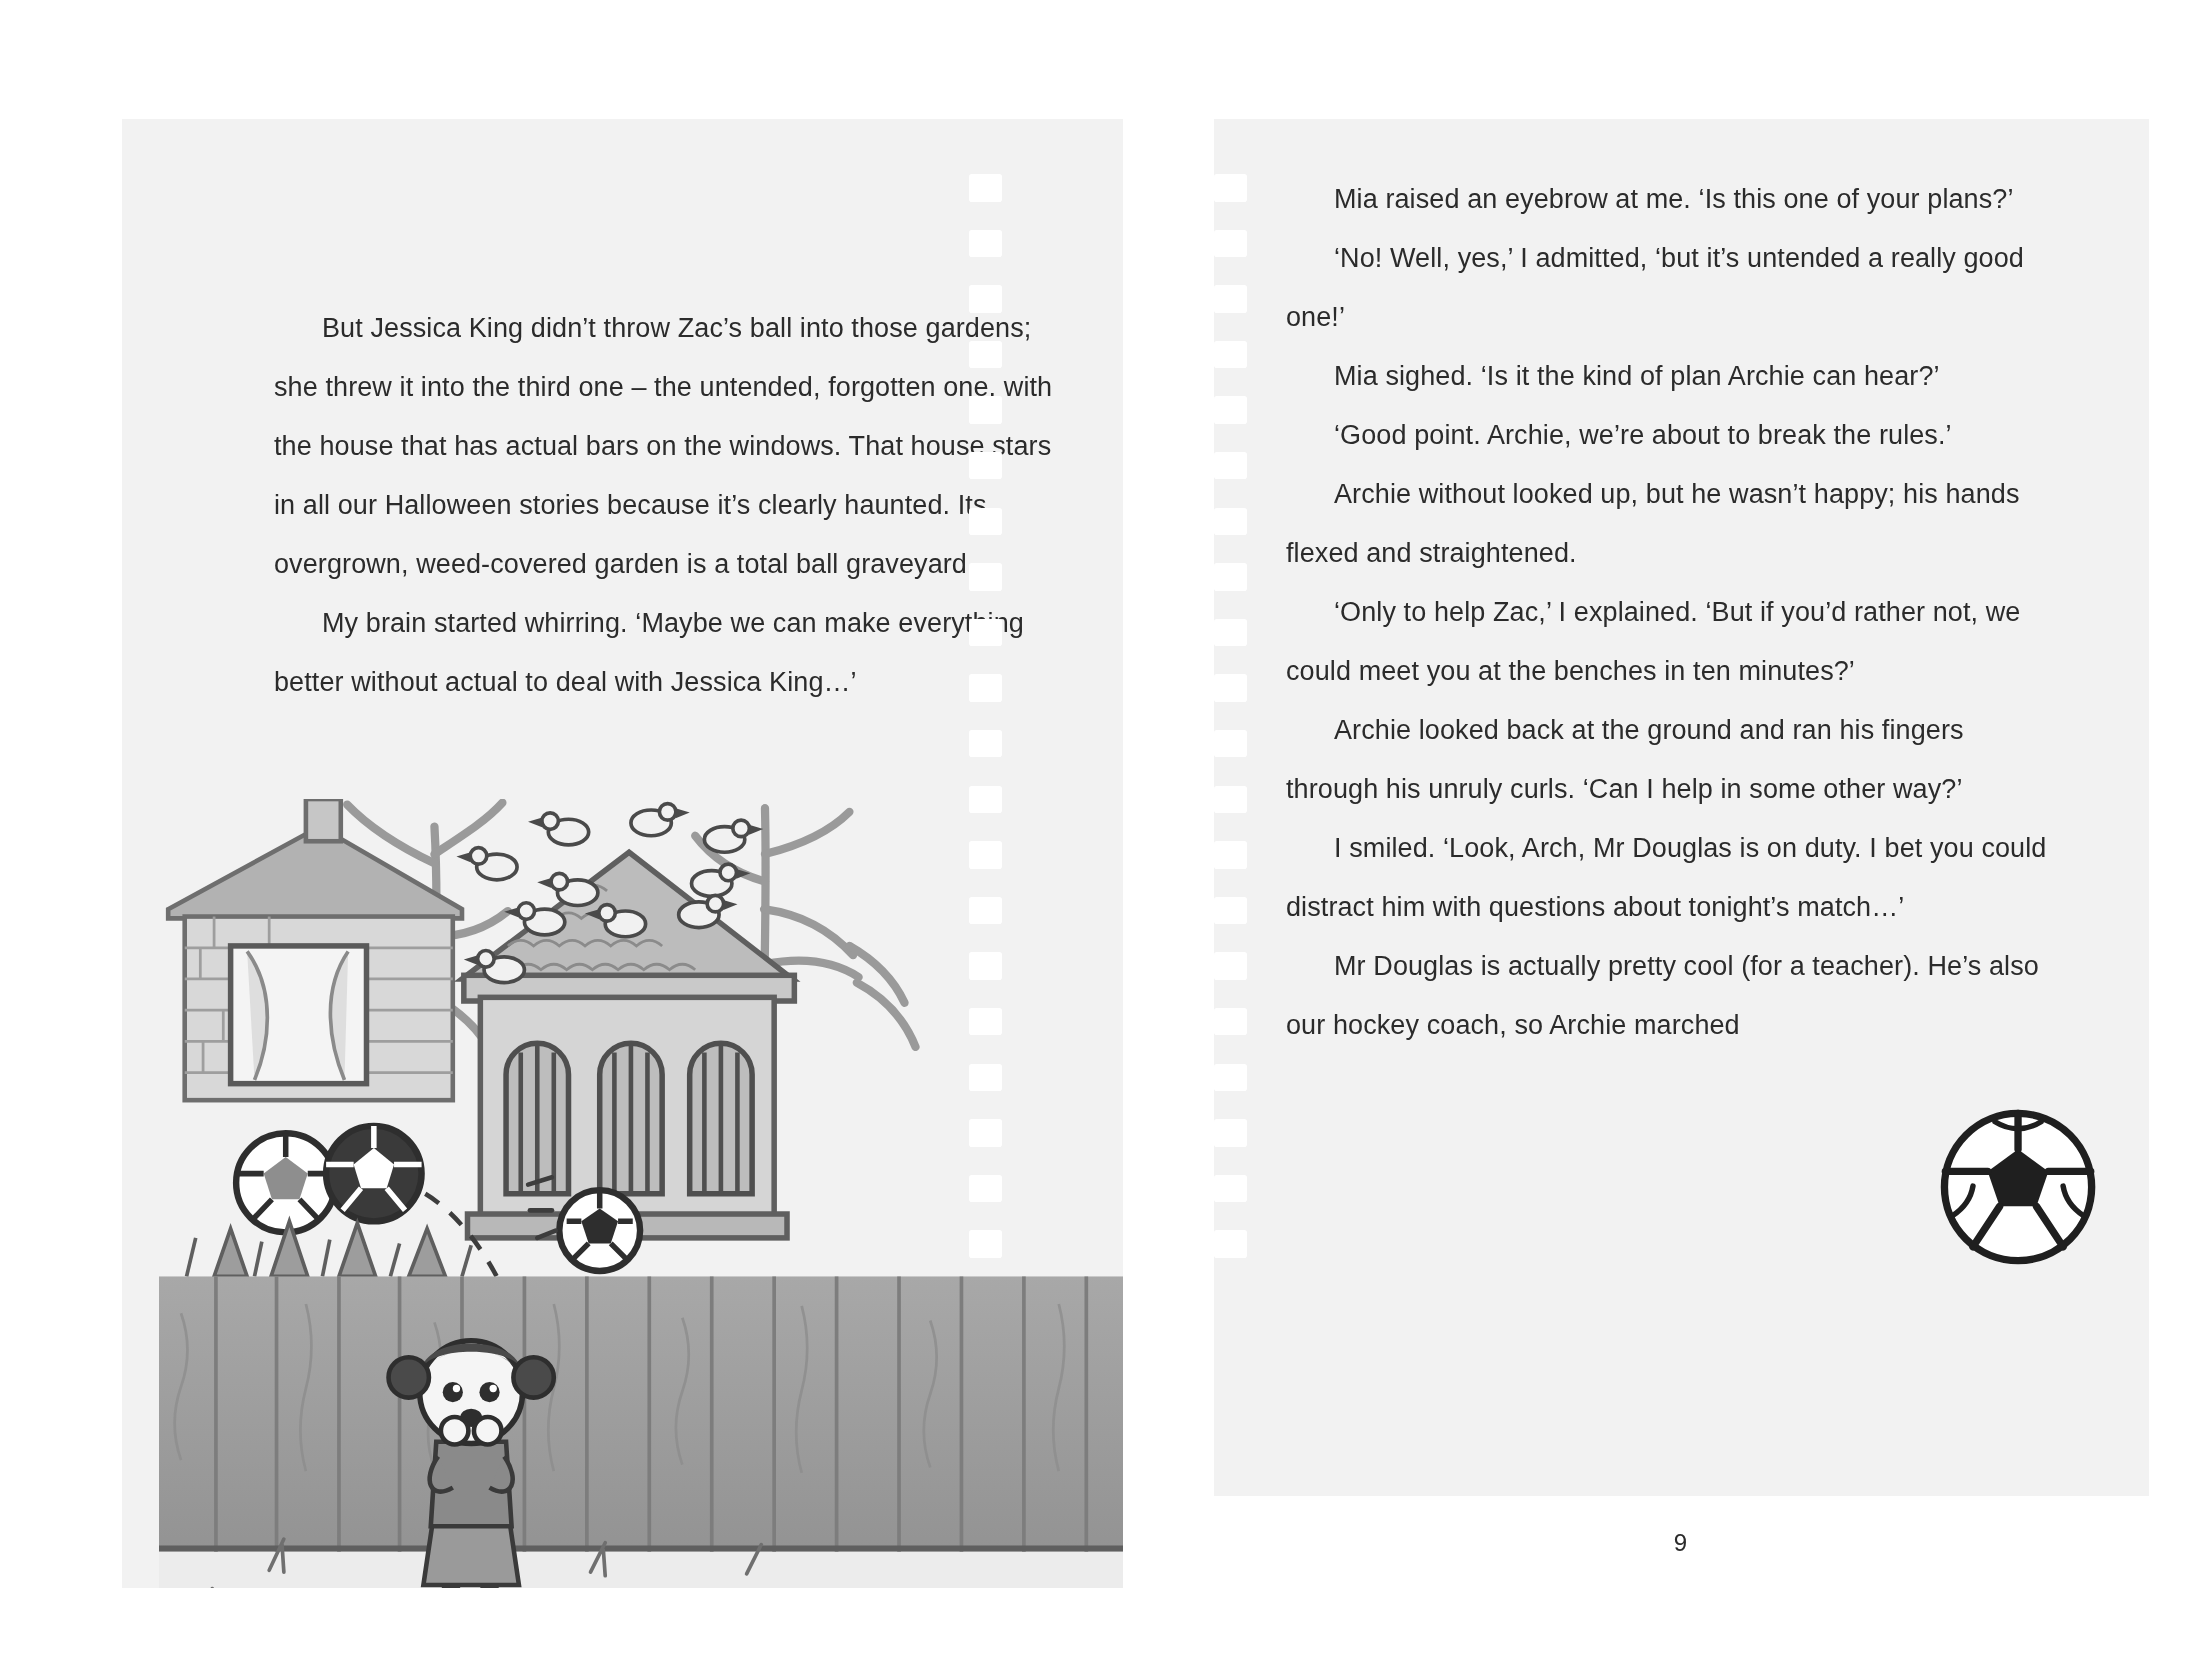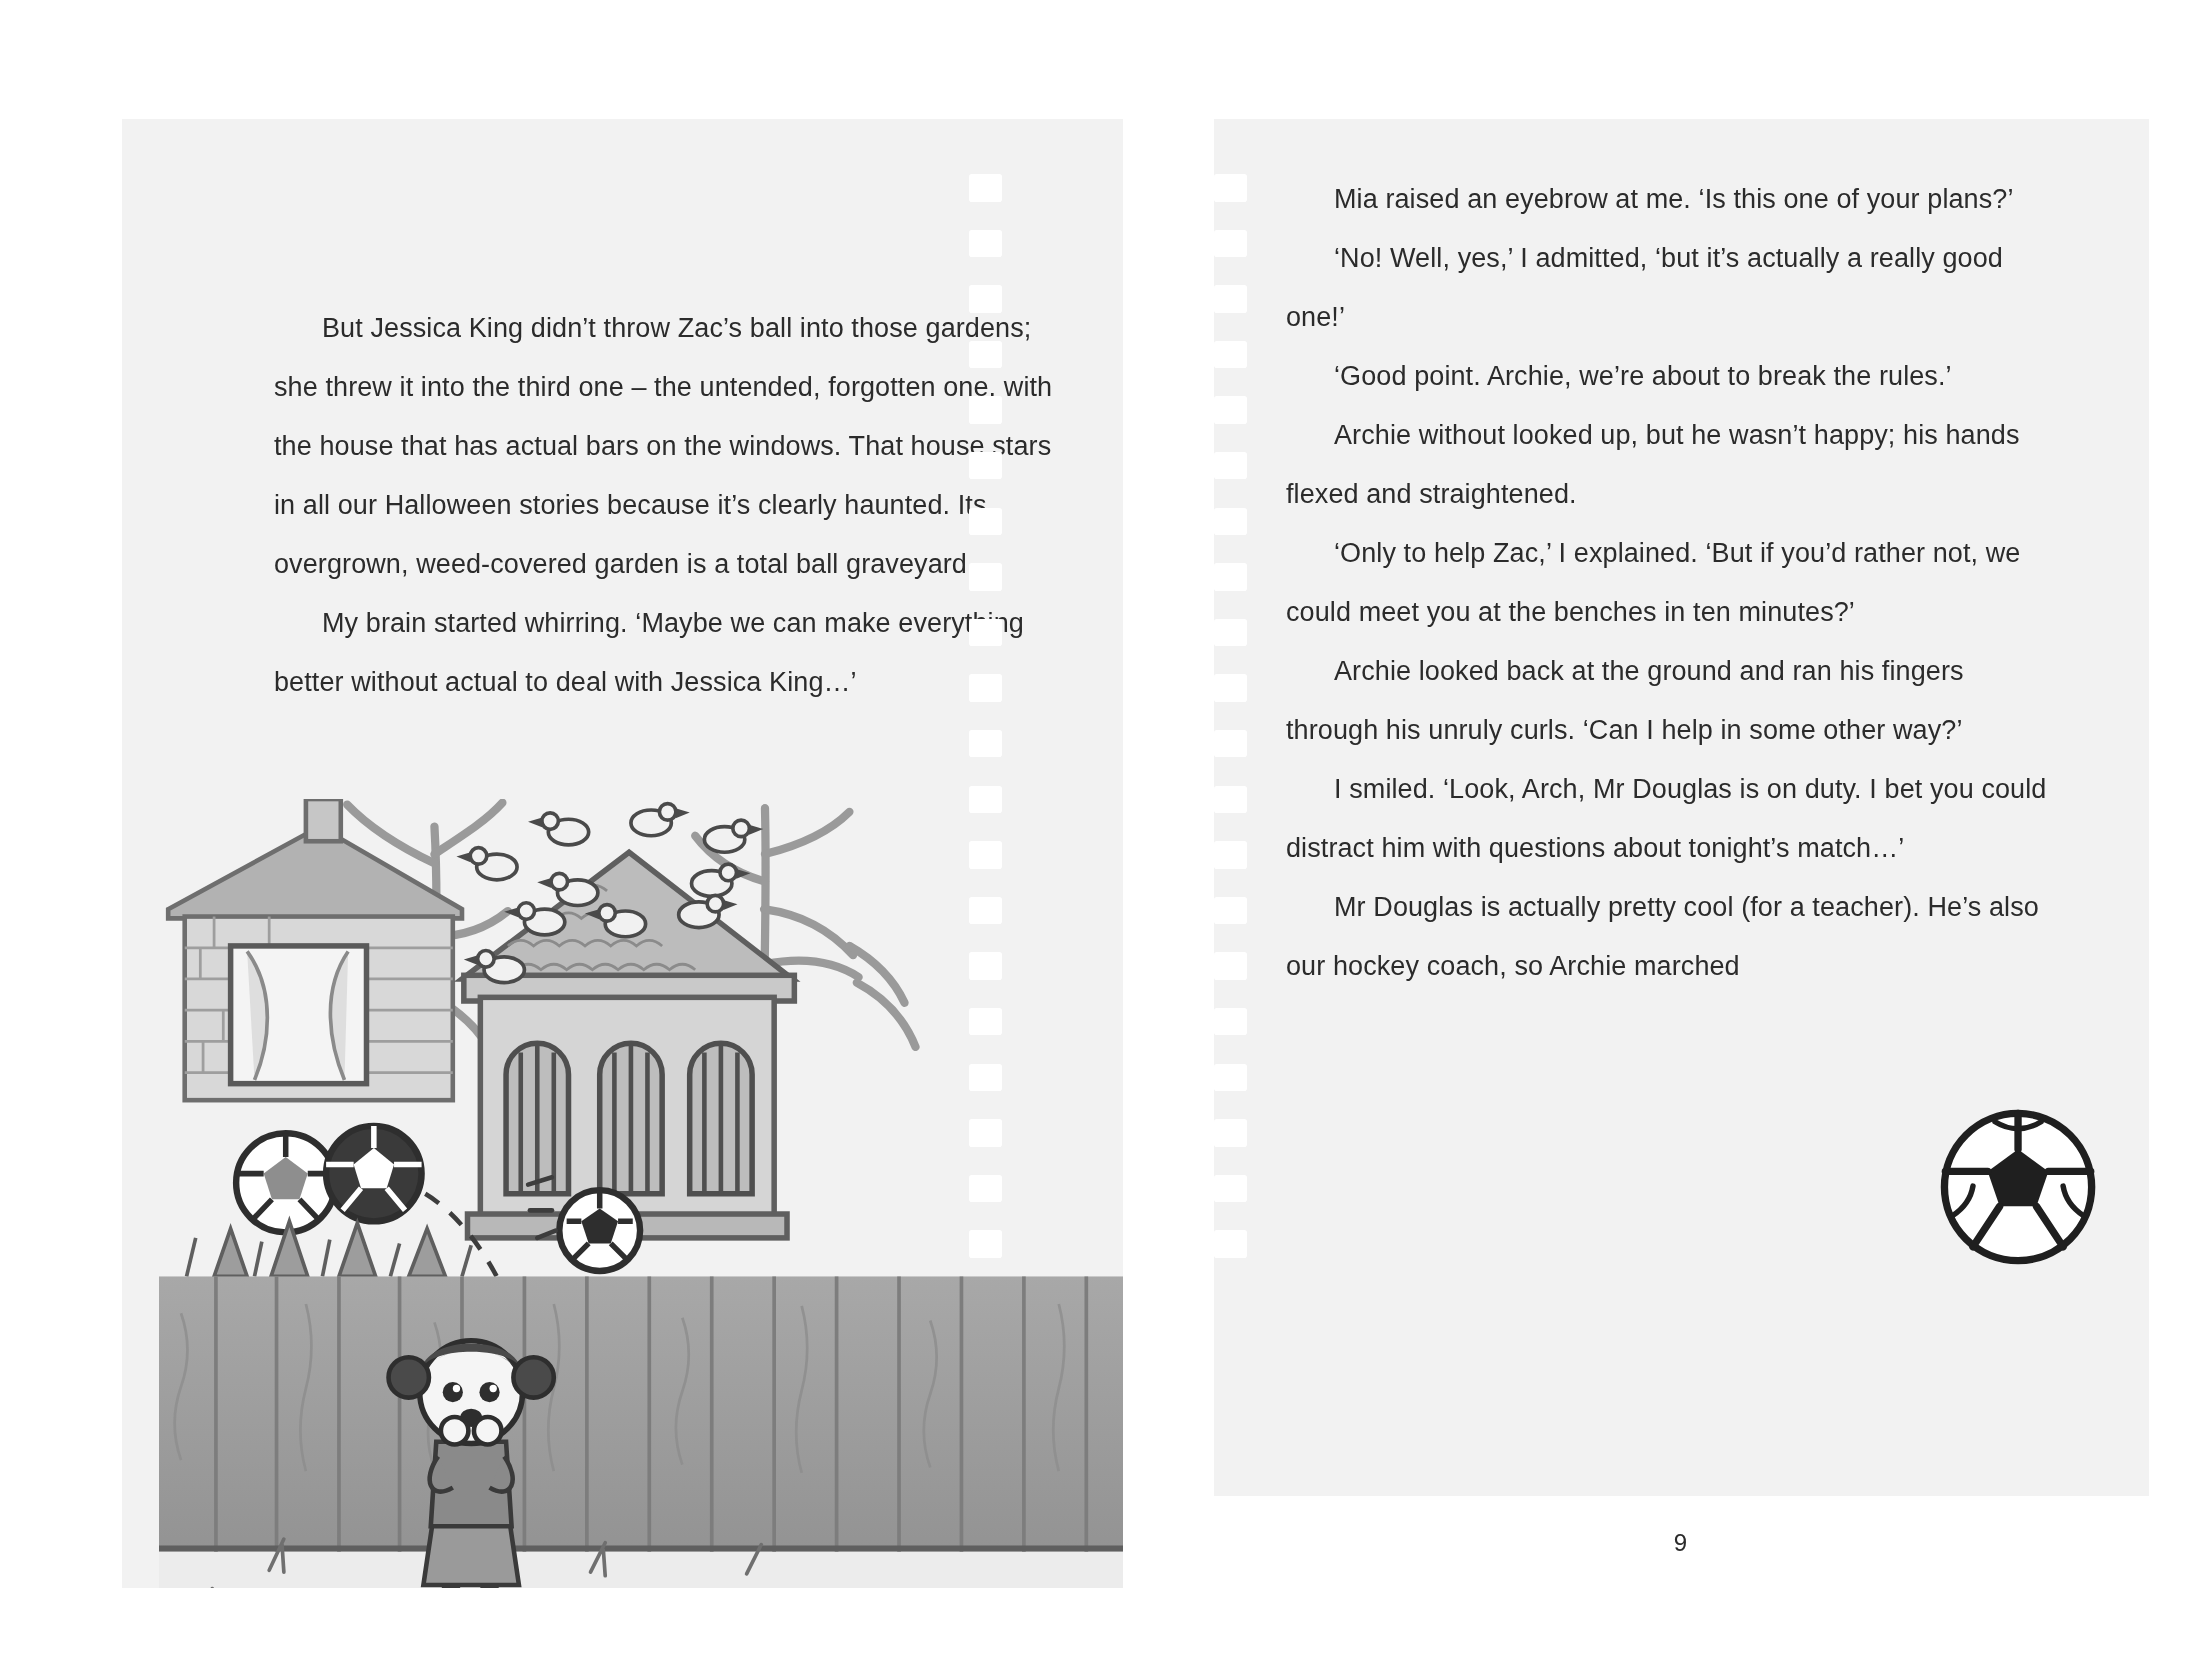--- a/index.html
+++ b/index.html
@@ -440,21 +440,22 @@
     <div class="hole"></div>
     <div class="hole"></div>
     <div class="hole"></div>
     <div class="hole"></div>
   </div>
 
   <div class="page page-right"></div>
 
   <div class="text-col col-right">
     <p>Mia raised an eyebrow at me. ‘Is this one of your plans?’</p>
-    <p>‘No! Well, yes,’ I admitted, ‘but it’s actually a really good one!’</p>
+    <p>‘No! Well, yes,’ I admitted, ‘but it’s untended a really good one!’</p>
+    <p>Mia sighed. ‘Is it the kind of plan Archie can hear?’</p>
     <p>‘Good point. Archie, we’re about to break the rules.’</p>
     <p>Archie without looked up, but he wasn’t happy; his hands flexed and straightened.</p>
     <p>‘Only to help Zac,’ I explained. ‘But if you’d rather not, we could meet you at the benches in ten minutes?’</p>
     <p>Archie looked back at the ground and ran his fingers through his unruly curls. ‘Can I help in some other way?’</p>
     <p>I smiled. ‘Look, Arch, Mr Douglas is on duty. I bet you could distract him with questions about tonight’s match…’</p>
     <p>Mr Douglas is actually pretty cool (for a teacher). He’s also our hockey coach, so Archie marched</p>
   </div>
 
   <div class="ball-right">
     <svg width="161" height="161" viewBox="0 0 175 175" xmlns="http://www.w3.org/2000/svg">

